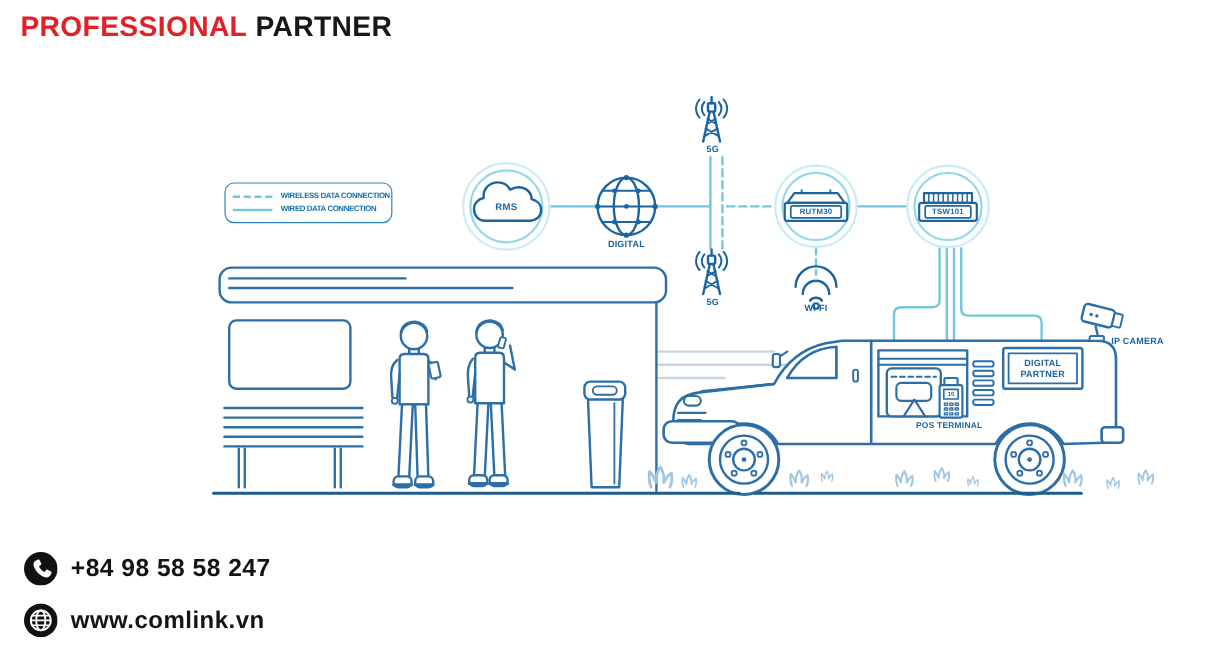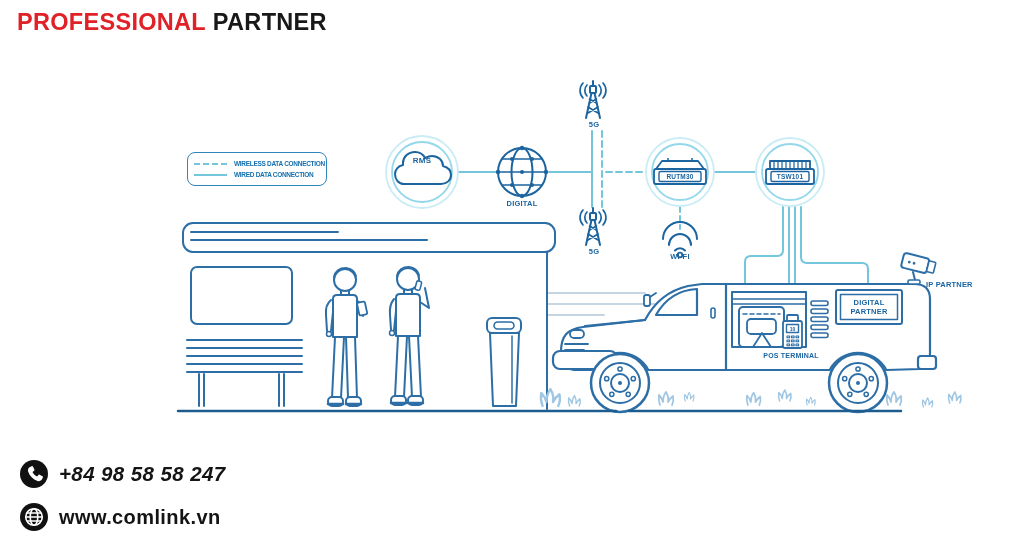--- a/index.html
+++ b/index.html
@@ -24,21 +24,21 @@
        transform:translateX(-50%);text-align:center;white-space:nowrap;letter-spacing:.2px;}
   .sm{font-size:7.5px;}
   .xs{font-size:6.5px;}
   .tiny{font-size:5px;letter-spacing:0;}
   .mid{transform:translate(-50%,-50%);}
   .wrap{white-space:normal;}
   .left{transform:none;text-align:left;}
   
   .contact-row{position:absolute;display:flex;align-items:center;gap:11px;z-index:3;}
   .contact-text{font-weight:bold;color:#141414;letter-spacing:.4px;white-space:nowrap;}
-  .phone-size{font-size:20.5px;font-style:italic;}
+  .phone-size{font-size:20.5px;}
   .web-size{font-size:20px;}
 </style>
 </head>
 <body>
 
 <div id="stage">
 
   <div class="title"><span class="red">PROFESSIONAL</span><span>&nbsp;</span><span class="dark">PARTNER</span></div>
 
   <svg width="1024" height="538" viewBox="0 0 1024 538">
@@ -286,31 +286,31 @@
     <div class="legend-row">
       <span class="legend-line dashed"></span>
       <span class="legend-text">WIRELESS DATA CONNECTION</span>
     </div>
     <div class="legend-row">
       <span class="legend-line"></span>
       <span class="legend-text">WIRED DATA CONNECTION</span>
     </div>
   </div>
 
-  <div class="lbl mid" style="left:422px;top:161px;font-size:8px;">RMS</div>
+  <div class="lbl mid" style="left:422px;top:173px;font-size:8px;">RMS</div>
   <div class="lbl sm" style="left:522px;top:199px;">DIGITAL</div>
   <div class="lbl sm" style="left:594px;top:120px;">5G</div>
   <div class="lbl sm" style="left:594px;top:247px;">5G</div>
   <div class="lbl mid xs" style="left:680px;top:177px;">RUTM30</div>
   <div class="lbl sm" style="left:680px;top:252px;">WI-FI</div>
   <div class="lbl mid xs" style="left:790px;top:177px;">TSW101</div>
   <div class="lbl tiny" style="left:792.5px;top:326px;">10</div>
   <div class="lbl wrap" style="left:791px;top:352px;width:58px;font-size:7px;">POS TERMINAL</div>
   <div class="lbl wrap sm" style="left:869px;top:298px;width:50px;">DIGITAL PARTNER</div>
-  <div class="lbl left sm" style="left:926px;top:280px;">IP PARTNER</div>
+  <div class="lbl left sm" style="left:926px;top:280px;">IP CAMERA</div>
 
   <div class="contact-row" style="left:20px;top:460px;">
     <svg width="28" height="28" viewBox="0 0 28 28" style="position:static;">
       <circle cx="14" cy="14" r="14" fill="#111"></circle>
       <path transform="translate(14.5,14.5)" fill="#fff" d="M-6.4,-2.9 C-7,-4.7 -6.2,-6.7 -4.5,-7.5 L-2.8,-8.3 C-2.3,-8.5 -1.8,-8.3 -1.6,-7.9 L-0.1,-5 C0.1,-4.6 0,-4.1 -0.4,-3.8 L-2,-2.5 C-1,-0.5 0.6,1.1 2.6,2.1 L3.9,0.5 C4.2,0.1 4.7,0 5.1,0.2 L8,1.7 C8.4,1.9 8.6,2.4 8.4,2.9 L7.6,4.6 C6.8,6.3 4.8,7.1 3,6.5 C-1.6,4.9 -4.8,1.7 -6.4,-2.9 Z"></path>
     </svg>
     <span class="contact-text phone-size">+84 98 58 58 247</span>
   </div>
   <div class="contact-row" style="left:20px;top:503px;">
     <svg width="28" height="28" viewBox="0 0 28 28" style="position:static;">

